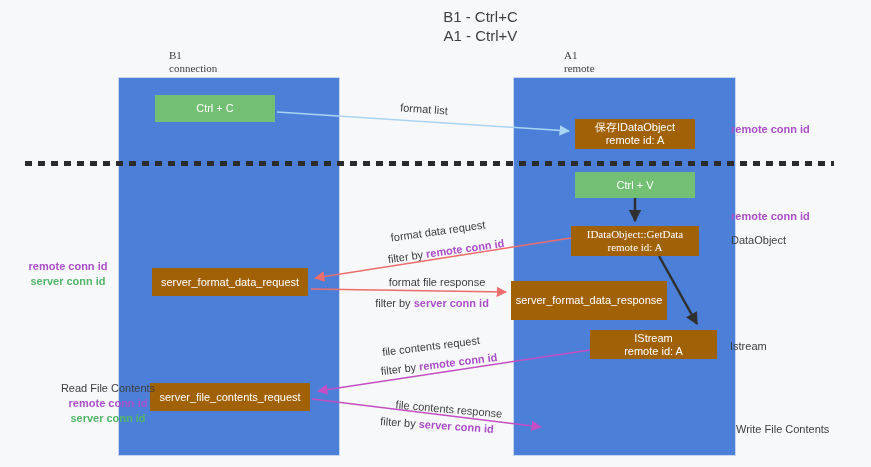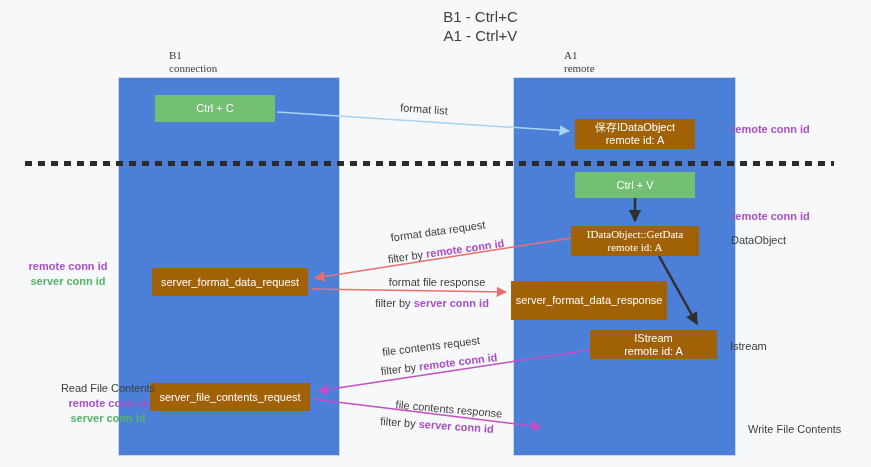--- a/index.html
+++ b/index.html
@@ -153,15 +153,15 @@
   <div class="abs side-label stack" style="left:30px;top:381px;width:104px;margin-left:26px;">
     <div>Read File Contents</div>
     <div class="purple">remote conn id</div>
     <div class="greentx">server conn id</div>
   </div>
 
   <div class="abs side-label purple" style="left:731px;top:123px;">remote conn id</div>
   <div class="abs side-label purple" style="left:731px;top:210px;">remote conn id</div>
   <div class="abs side-label" style="left:731px;top:234px;">DataObject</div>
   <div class="abs side-label" style="left:730px;top:340px;">Istream</div>
-  <div class="abs side-label" style="left:736px;top:423px;padding-left:12px;">Write File Contents</div>
+  <div class="abs side-label" style="left:736px;top:423px;">Write File Contents</div>
 
 </div>
 
 </body></html>

